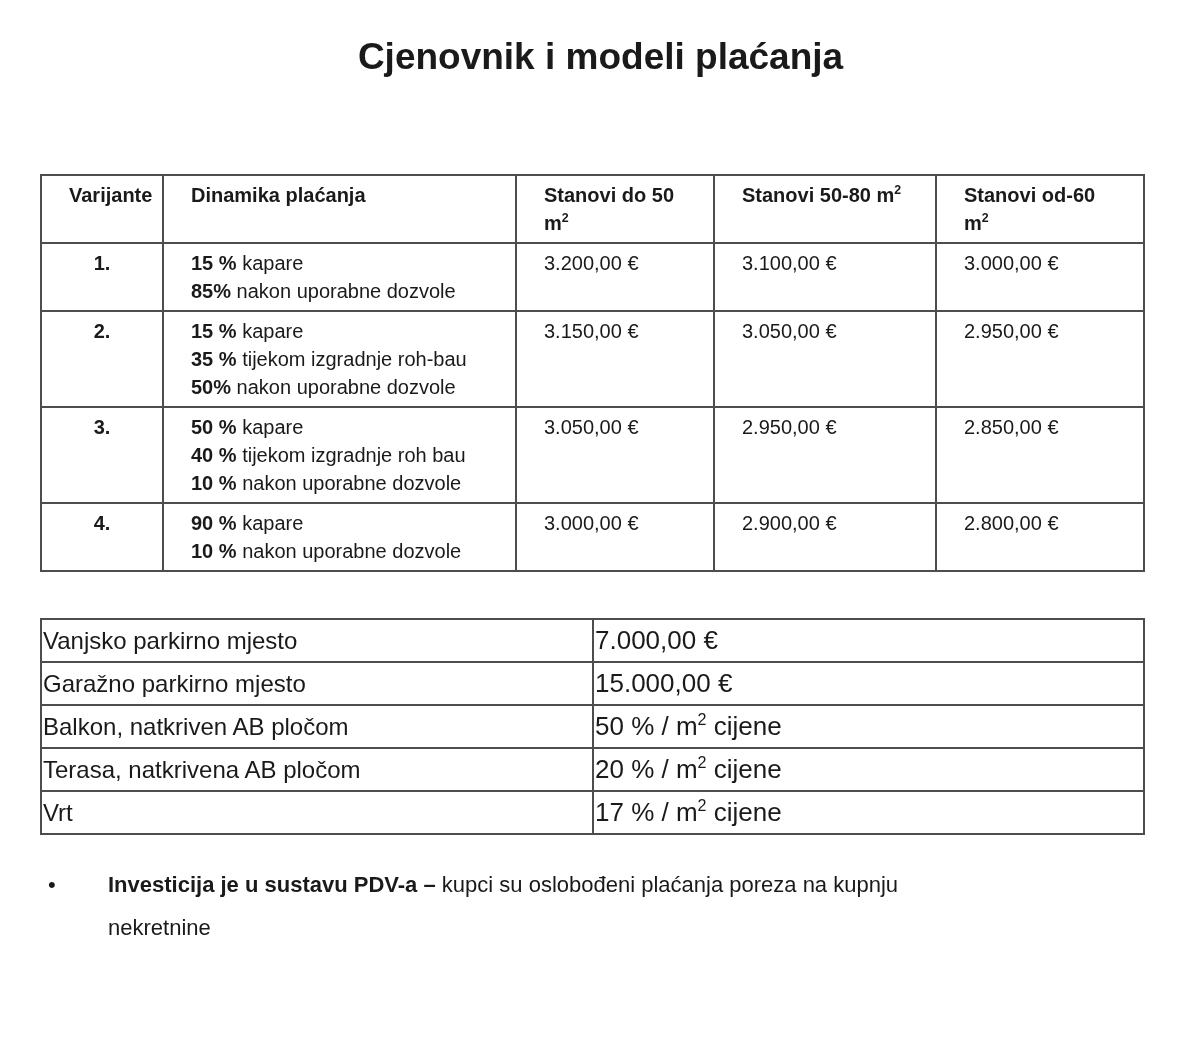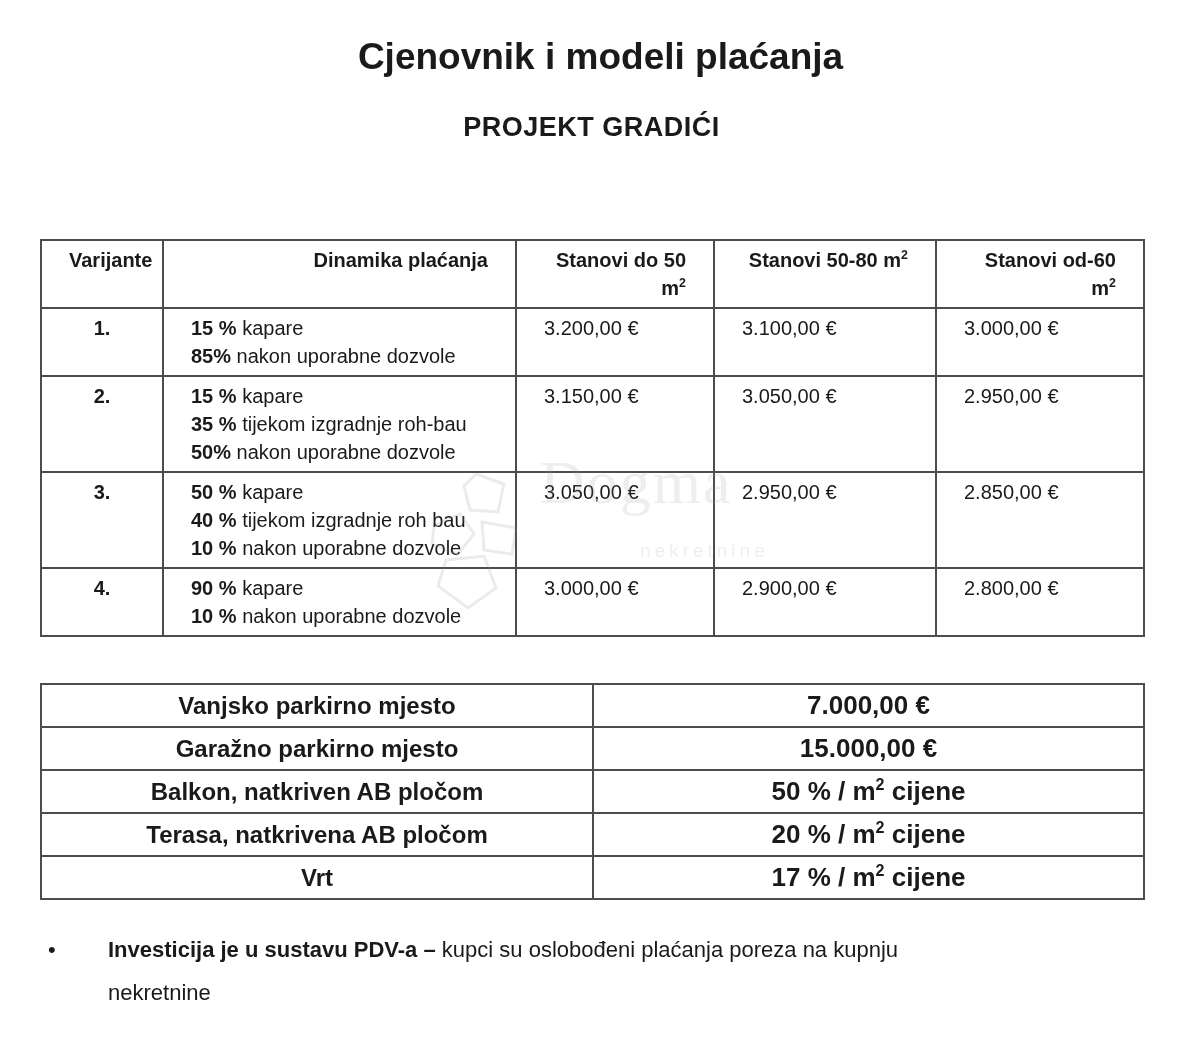--- a/index.html
+++ b/index.html
@@ -16,34 +16,33 @@
   h2.subtitle{text-align:center;font-size:27px;font-weight:bold;margin:34px 0 0;letter-spacing:0.5px;}
 
   table.t1{border-collapse:collapse;table-layout:fixed;width:1103px;margin:96px 0 0 40px;}
   table.t1 th, table.t1 td{
     border:2px solid var(--border);
     padding:5px 27px;
     vertical-align:top;
     font-size:20px;
     line-height:28px;
   }
-  table.t1 th{text-align:right;height:64px;font-weight:bold;}
+  table.t1 th{text-align:left;height:64px;font-weight:bold;}
   table.t1 th.c-var{text-align:center;}
   td.c-var{text-align:center;font-weight:bold;}
   td.c-price{font-weight:normal;white-space:nowrap;margin-top:24px;}
   .dline b{font-weight:bold;}
   sup{font-size:62%;line-height:0;}
 
   table.t2{border-collapse:collapse;table-layout:fixed;width:1103px;margin:46px 0 0 40px;}
   table.t2 td{
     border:2px solid var(--border);
     height:43px;
-    text-align:center;
     vertical-align:middle;
-    font-weight:bold;
+    font-weight:normal;
   }
   table.t2 td.item{font-size:24px;}
   table.t2 td.price{font-size:26px;}
 
   h3.benefits-heading{font-size:32px;font-weight:bold;margin:54px 0 0 40px;}
   .benefit{display:flex;margin:28px 0 0 48px;font-size:22px;line-height:43px;}
   .benefit .bullet{width:60px;flex:0 0 60px;font-size:22px;}
   .benefit p{margin:0;max-width:890px;}
   .benefit b{font-weight:bold;}
 
@@ -67,21 +66,20 @@
     font-size:19px;letter-spacing:4px;
     color:var(--wm);
   }
 </style>
 </head>
 <body>
 
 <div class="page">
 
   <h1 class="title">Cjenovnik i modeli plaćanja</h1>
-  <h2 class="subtitle">PROJEKT GRADIĆI</h2>
 
   <table class="t1">
     <colgroup>
       <col style="width:122px">
         <col style="width:353px">
         <col style="width:198px">
         <col style="width:222px">
         <col style="width:208px">
     </colgroup>
     <thead>
@@ -167,26 +165,14 @@
       </tr>
     </tbody>
   </table>
 
 
   <div class="benefit">
     <span class="bullet">•</span>
     <p><b>Investicija je u sustavu PDV-a – </b><span>kupci su oslobođeni plaćanja poreza na kupnju nekretnine</span></p>
   </div>
 
-  <div class="watermark">
-    <svg class="wm-logo" width="104" height="140" viewBox="0 0 104 140" fill="none" stroke="#8a8a8a" stroke-width="3">
-      <polygon points="56,4 84,14 78,42 50,40 44,16"></polygon>
-      <polygon points="14,56 40,44 54,64 38,84 12,74"></polygon>
-      <polygon points="62,52 96,58 92,84 64,80"></polygon>
-      <polygon points="26,90 64,86 76,118 48,138 18,116"></polygon>
-    </svg>
-    <div class="wm-textblock">
-      <span class="wm-name">Dogma</span>
-      <span class="wm-sub">nekretnine</span>
-    </div>
-  </div>
 
 </div>
 
 </body></html>

